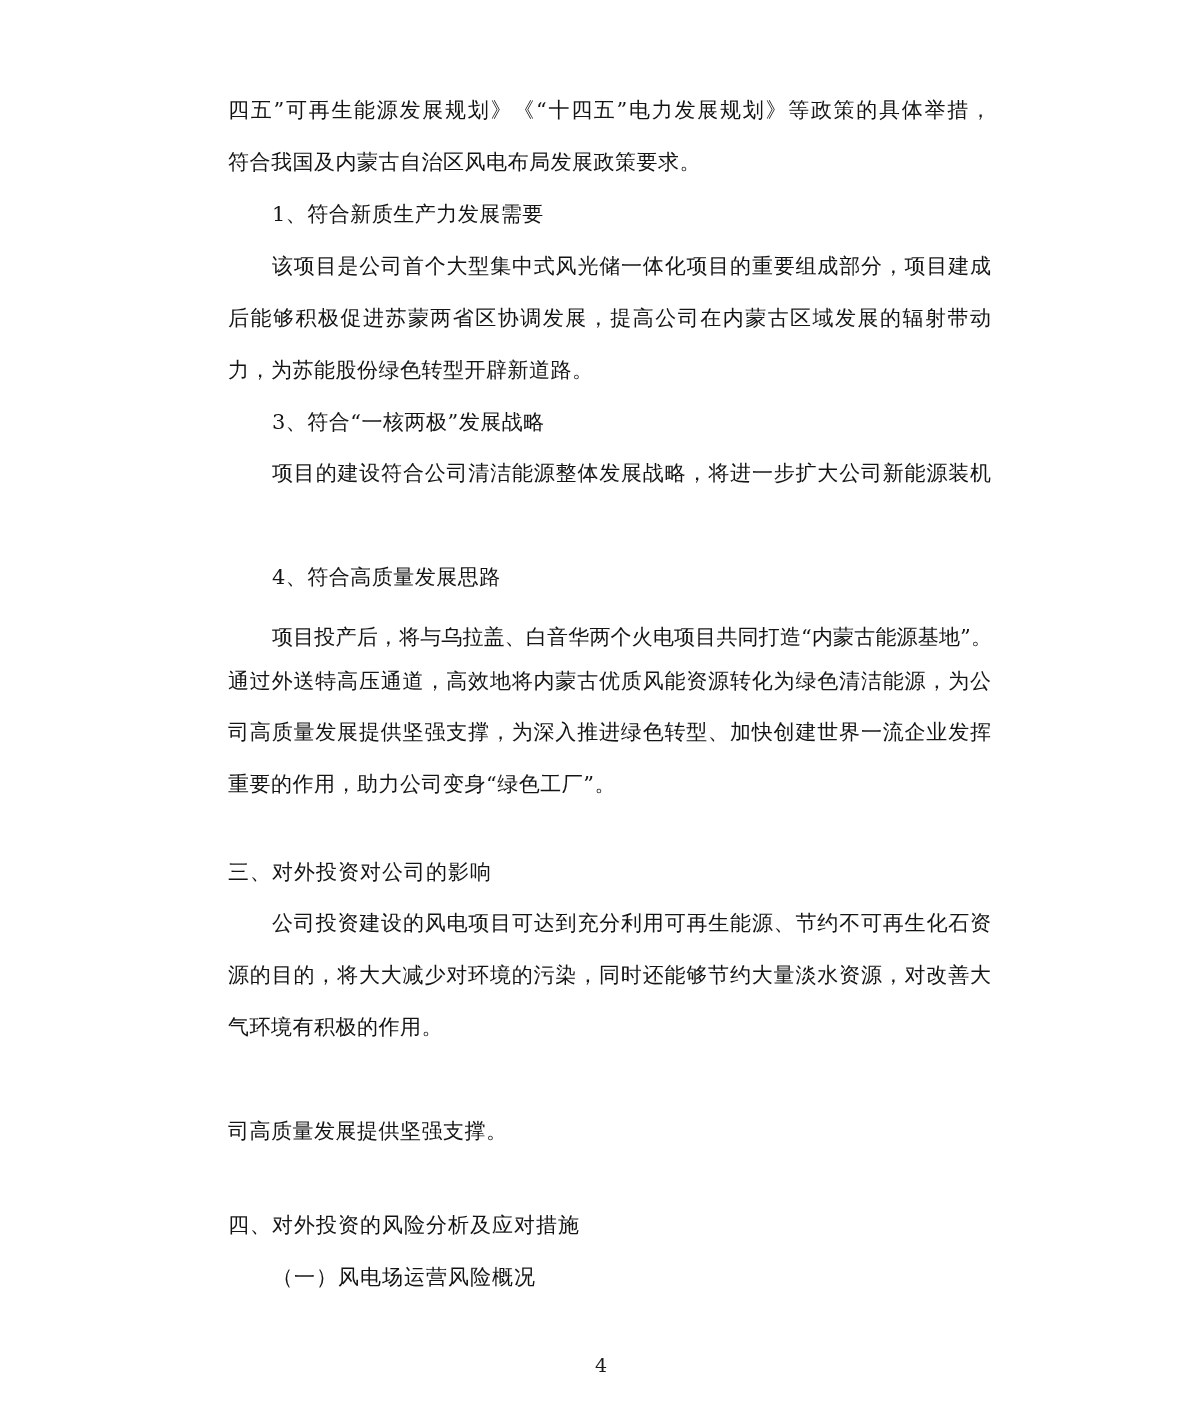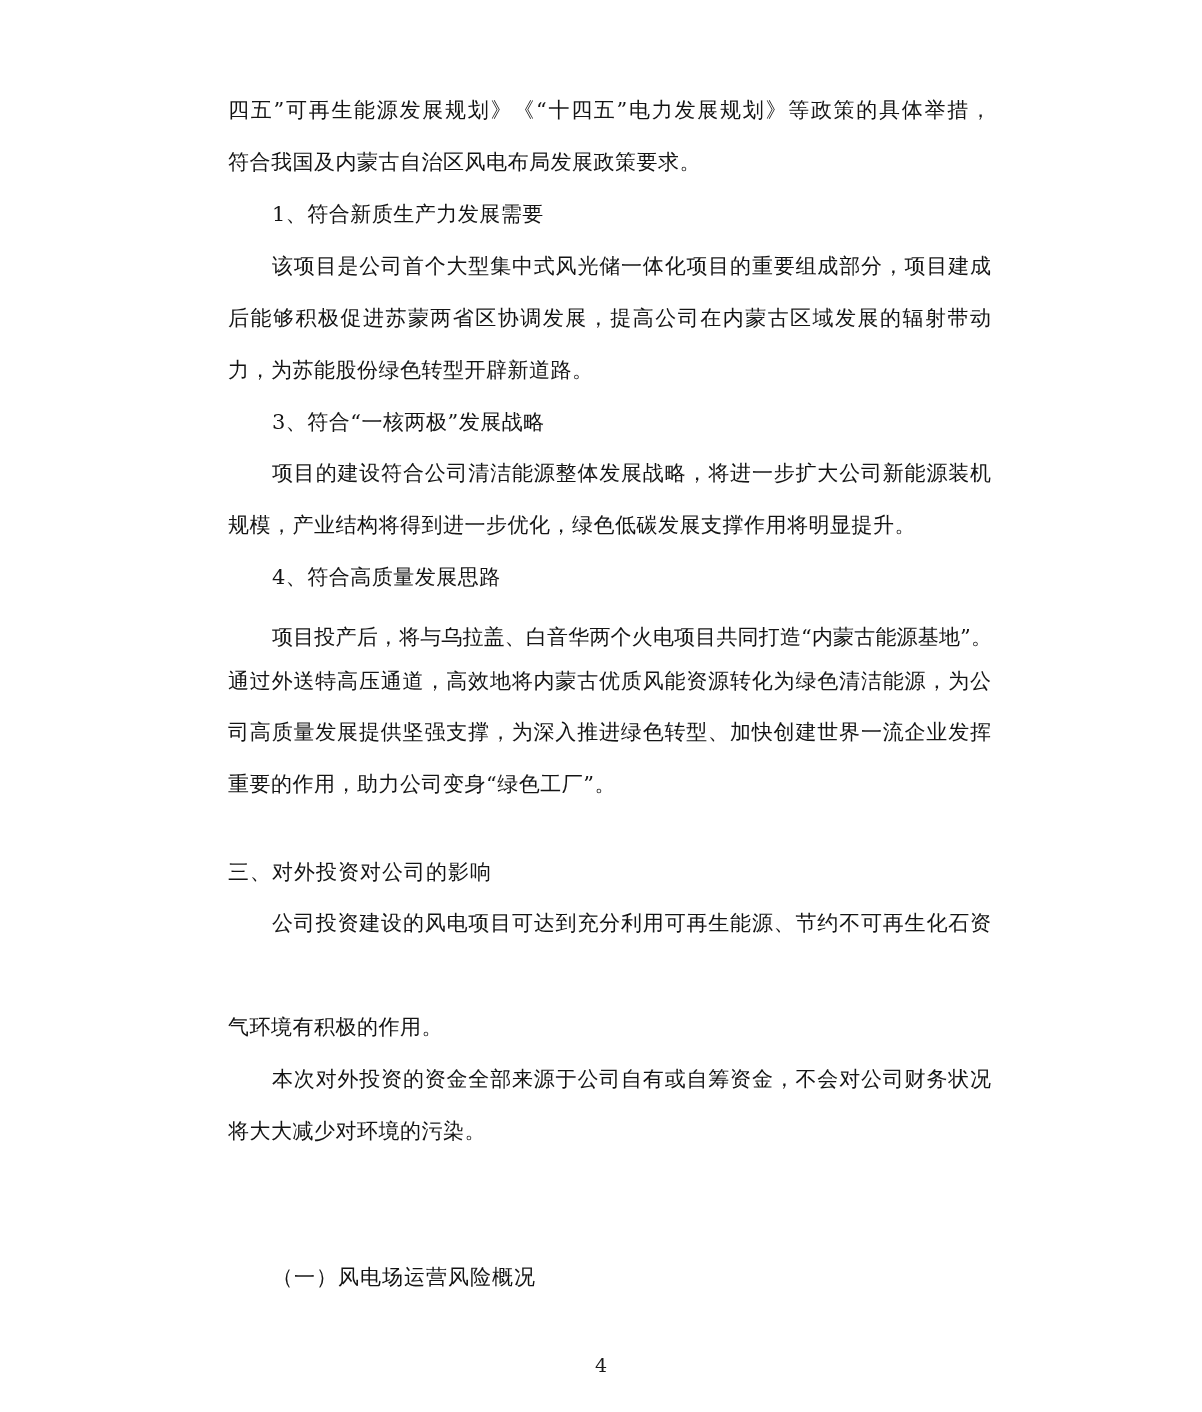--- a/index.html
+++ b/index.html
@@ -51,30 +51,30 @@
 <div id="page">
 
   <div class="line j" style="top:95px">四五”可再生能源发展规划》《“十四五”电力发展规划》等政策的具体举措，</div>
   <div class="line" style="top:147px">符合我国及内蒙古自治区风电布局发展政策要求。</div>
   <div class="line ind" style="top:199px">1、符合新质生产力发展需要</div>
   <div class="line j" style="top:303px">后能够积极促进苏蒙两省区协调发展，提高公司在内蒙古区域发展的辐射带动</div>
   <div class="line j ind" style="top:251px">该项目是公司首个大型集中式风光储一体化项目的重要组成部分，项目建成</div>
   <div class="line" style="top:355px">力，为苏能股份绿色转型开辟新道路。</div>
   <div class="line ind" style="top:407px">3、符合“一核两极”发展战略</div>
   <div class="line j ind" style="top:458px">项目的建设符合公司清洁能源整体发展战略，将进一步扩大公司新能源装机</div>
-  <div class="line" style="top:510px">规模，产业结构将得到进一步优化，绿色低碳发展支撑作用将明显提升。</div>
   <div class="line ind" style="top:562px">4、符合高质量发展思路</div>
   <div class="line j ind tight" style="top:614px">项目投产后，将与乌拉盖、白音华两个火电项目共同打造“内蒙古能源基地”。</div>
   <div class="line j" style="top:666px">通过外送特高压通道，高效地将内蒙古优质风能资源转化为绿色清洁能源，为公</div>
   <div class="line j" style="top:717px">司高质量发展提供坚强支撑，为深入推进绿色转型、加快创建世界一流企业发挥</div>
   <div class="line" style="top:769px">重要的作用，助力公司变身“绿色工厂”。</div>
 
   <div class="line b" style="top:857px">三、对外投资对公司的影响</div>
   <div class="line j ind" style="top:908px">公司投资建设的风电项目可达到充分利用可再生能源、节约不可再生化石资</div>
+  <div class="line j" style="top:960px">源的目的，将大大减少对环境的污染，同时还能够节约大量淡水资源，对改善大</div>
   <div class="line" style="top:1012px">气环境有积极的作用。</div>
-  <div class="line j ind" style="top:1064px">本次对外投资的资金全部来源于公司自有或自筹资金，不会对公司财务状况</div>
-  <div class="line" style="top:1116px">将大大减少对环境的污染。</div>
+  <div class="line" style="top:1116px">司高质量发展提供坚强支撑。</div>
 
+  <div class="line b" style="top:1210px">四、对外投资的风险分析及应对措施</div>
   <div class="line b ind" style="top:1262px">（一）风电场运营风险概况</div>
 
   <div class="pagenum">4</div>
 
 </div>
 
 </body></html>

